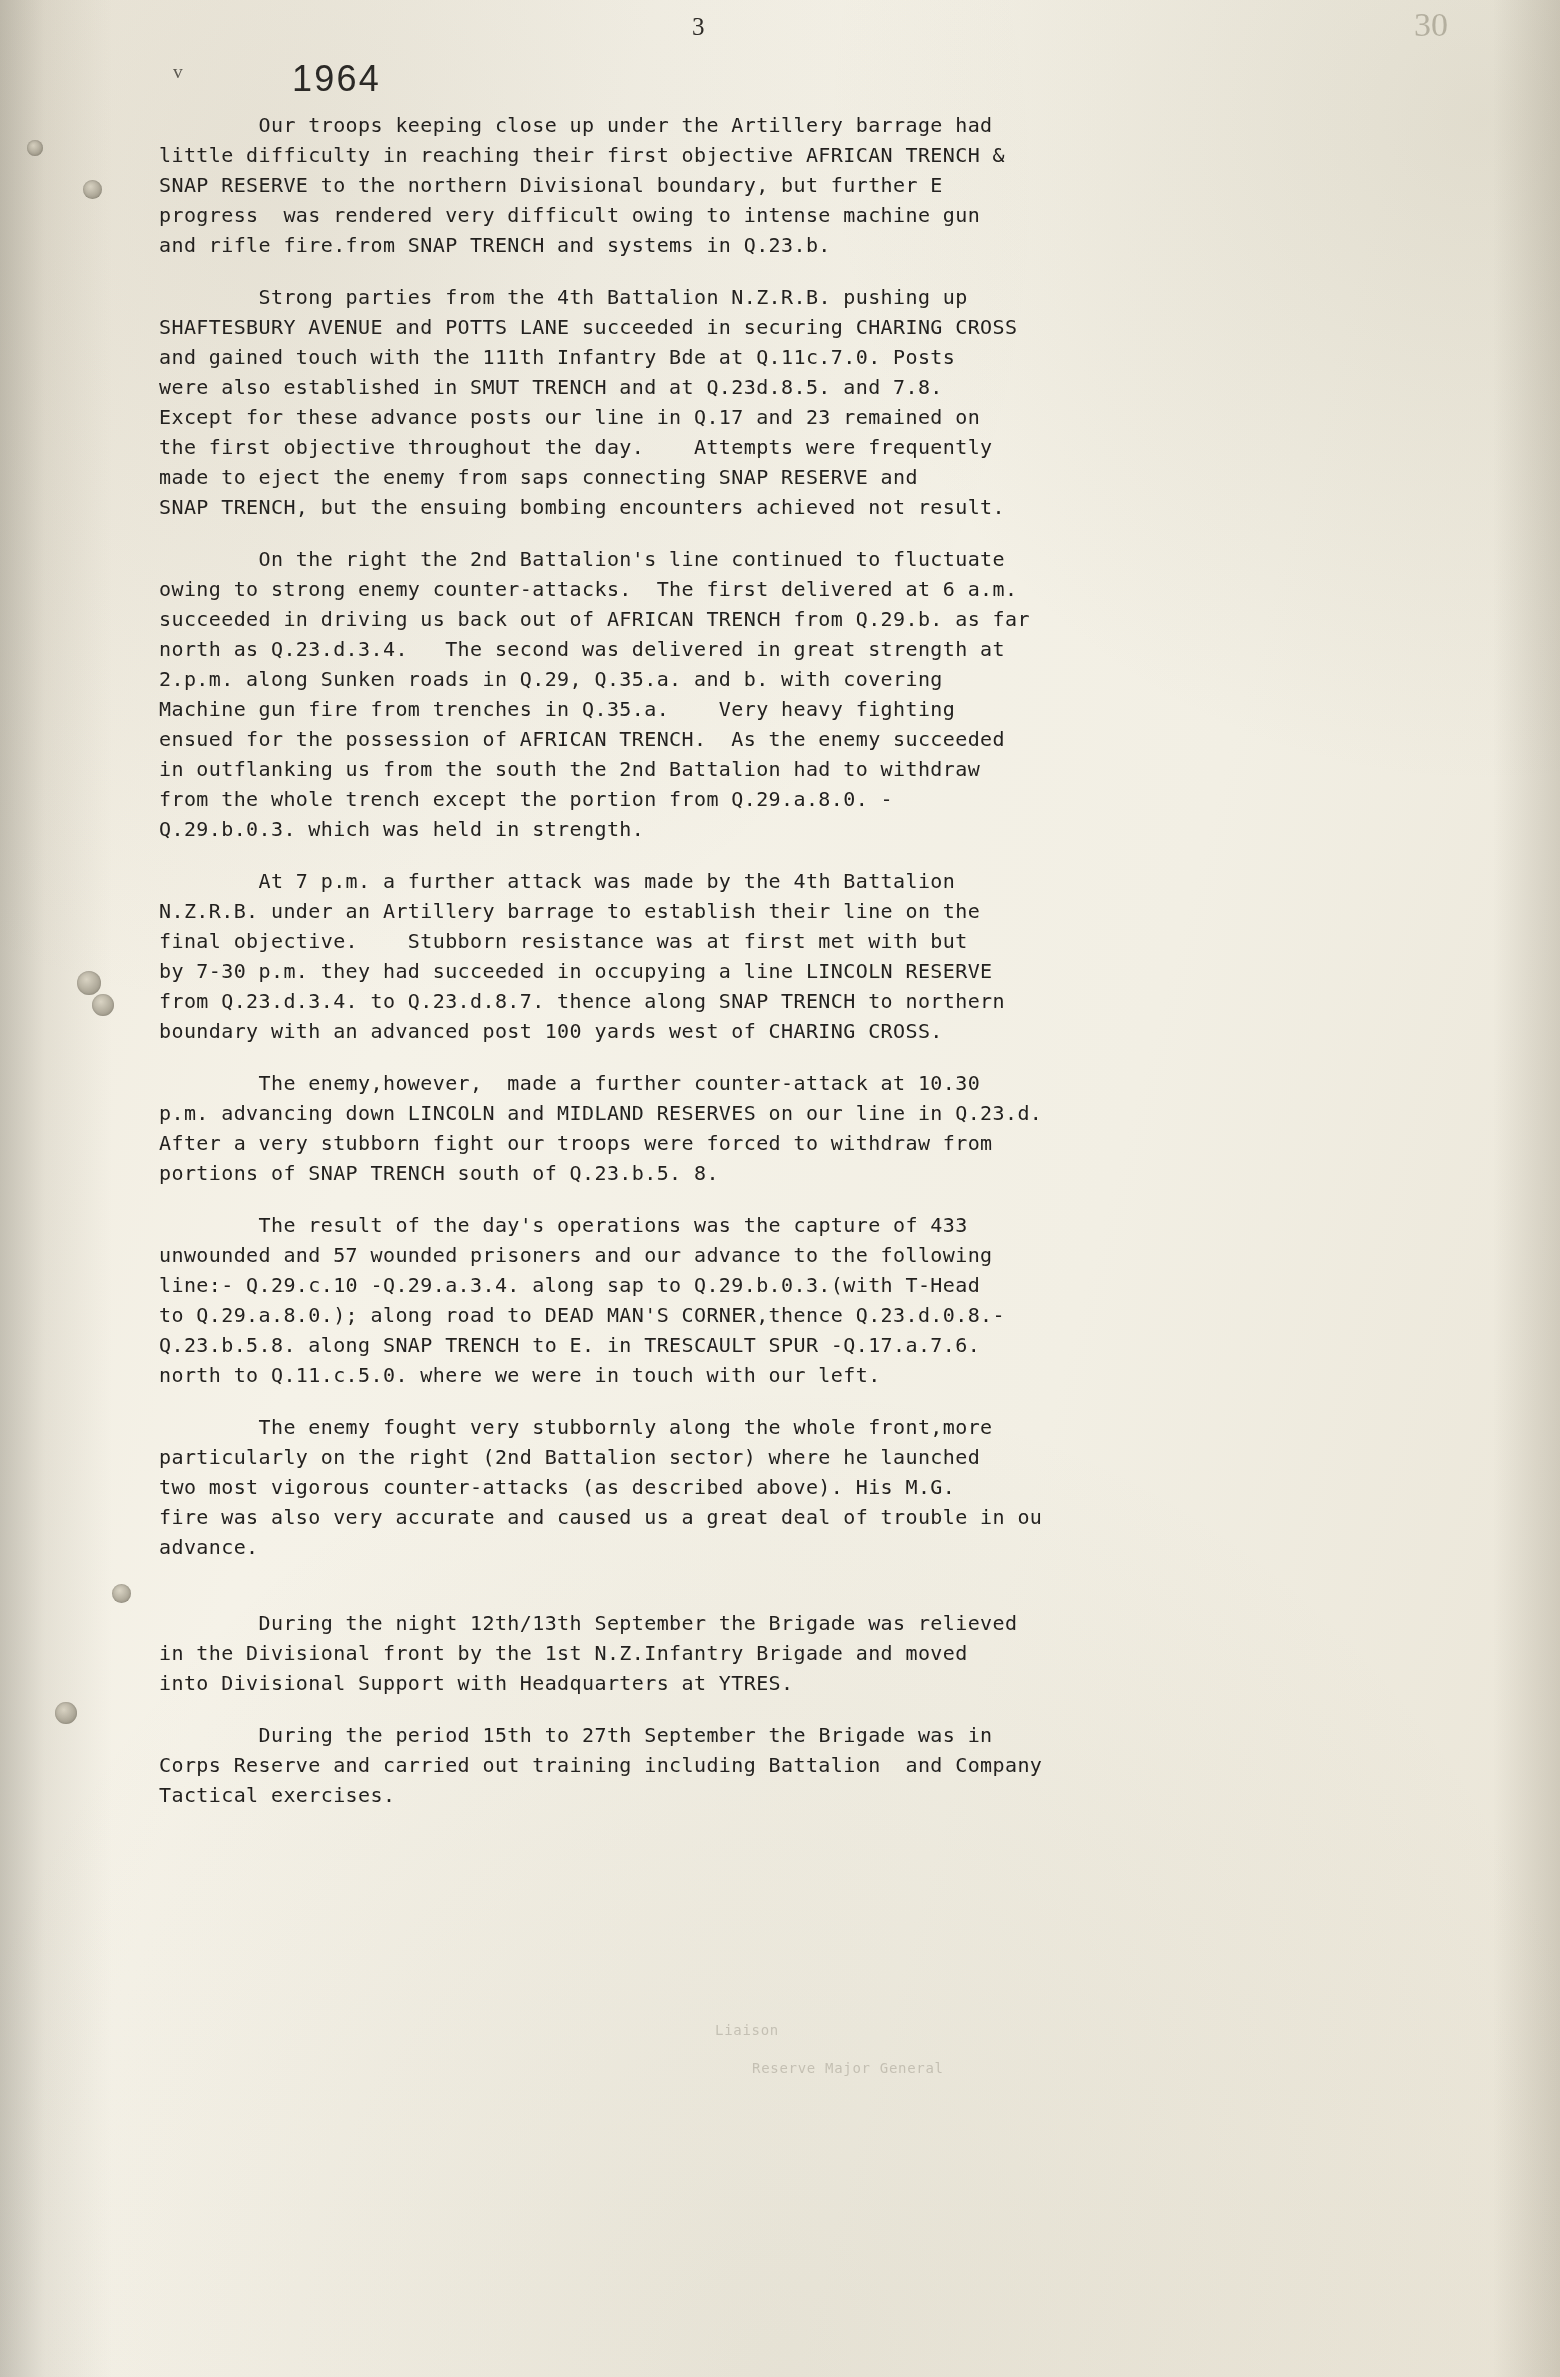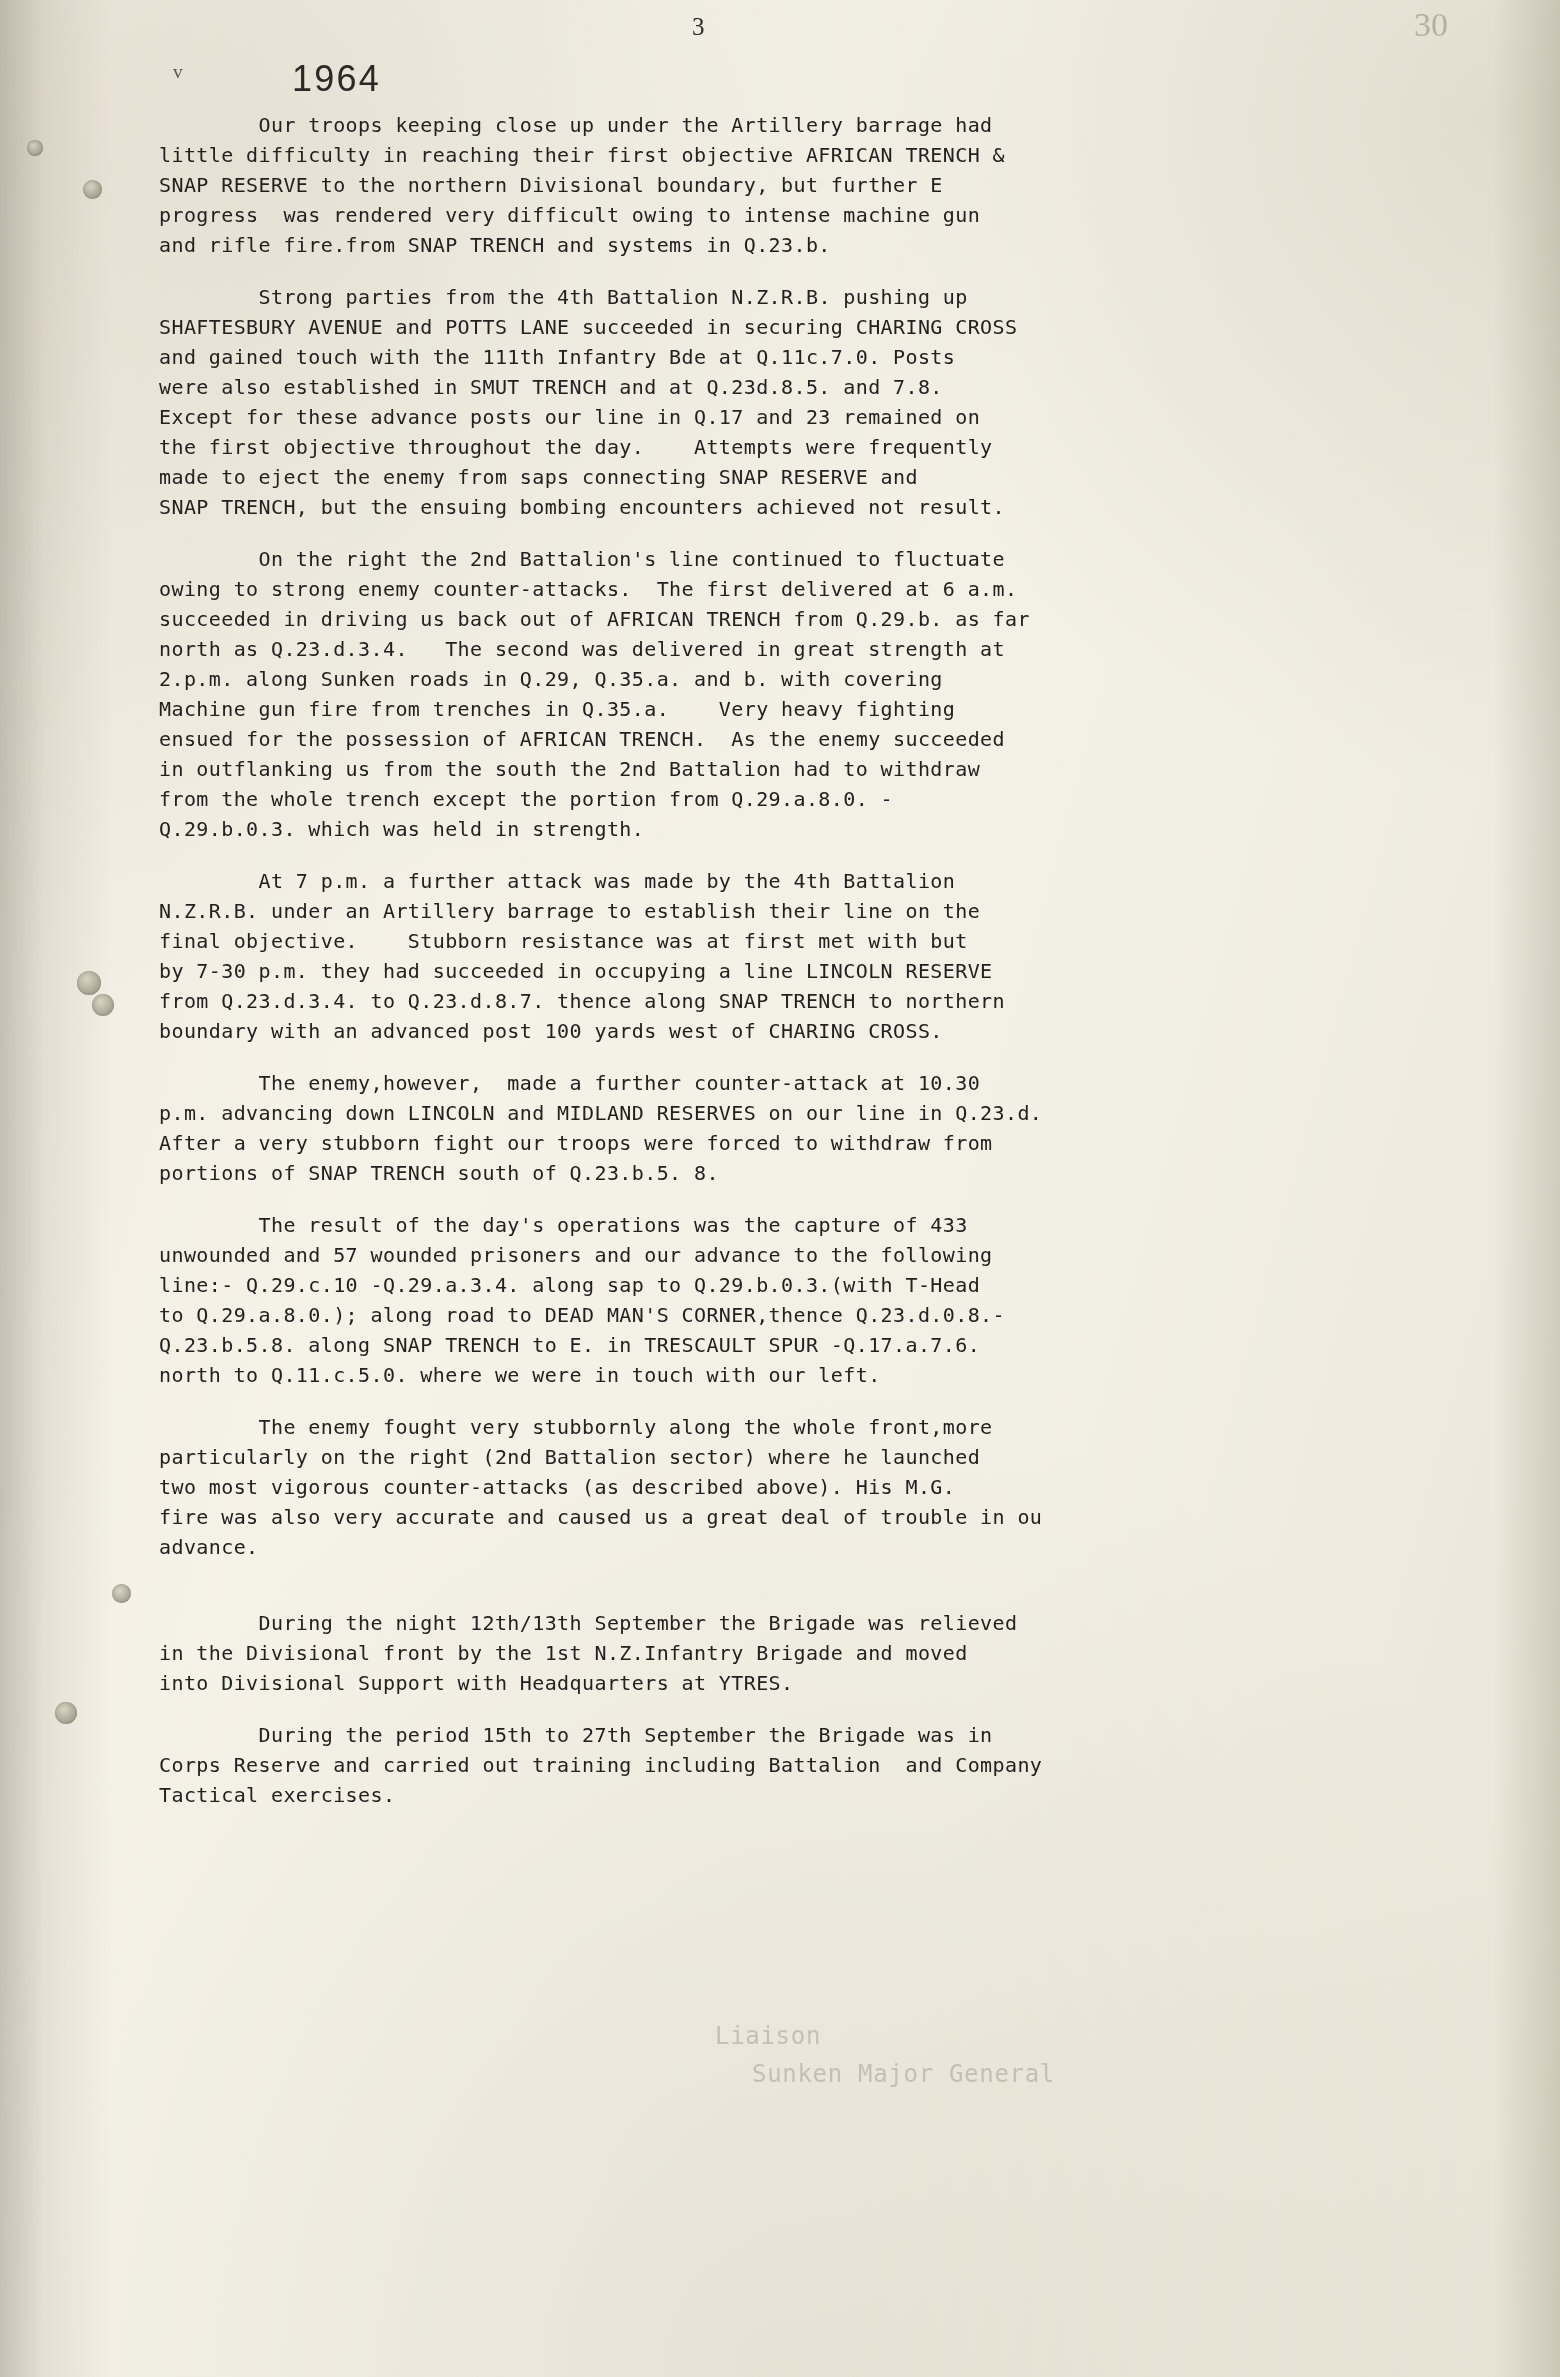--- a/index.html
+++ b/index.html
@@ -105,21 +105,21 @@
   }
   p.para.gap-big {
     margin-bottom: 46px;
     margin-top: 17px;
   }
   
   .ghost {
     position: absolute;
     font-family: "DejaVu Sans Mono", monospace;
     color: rgba(110,104,88,0.30);
-    font-size: 24px;
+    font-size: 14px;
     letter-spacing: 0.7px;
     pointer-events: none;
   }
 </style>
 </head>
 <body>
 
 <div class="page">
 
   <div class="hole" style="left:27px; top:140px; width:16.4px; height:16.4px;"></div>
@@ -127,21 +127,21 @@
   <div class="hole" style="left:77px; top:971px; width:24px; height:24px;"></div>
   <div class="hole" style="left:92px; top:994px; width:22px; height:22px;"></div>
   <div class="hole" style="left:112px; top:1584px; width:19.4px; height:19.4px;"></div>
   <div class="hole" style="left:55px; top:1702px; width:22px; height:22px;"></div>
 
   <div class="corner-num typed">30</div>
   <div class="folio-num">3</div>
   <div class="tick">v</div>
   <div class="year">1964</div>
 
-  <div class="ghost" style="left:752px; top:2060px;">Sunken Major General</div>
+  <div class="ghost" style="left:752px; top:2060px;">Reserve Major General</div>
   <div class="ghost" style="left:715px; top:2022px;">Liaison</div>
 
   <div class="body">
     <p class="typed para">        Our troops keeping close up under the Artillery barrage had
 little difficulty in reaching their first objective AFRICAN TRENCH &amp;
 SNAP RESERVE to the northern Divisional boundary, but further E
 progress  was rendered very difficult owing to intense machine gun
 and rifle fire.from SNAP TRENCH and systems in Q.23.b.</p>
     <p class="typed para">        Strong parties from the 4th Battalion N.Z.R.B. pushing up
 SHAFTESBURY AVENUE and POTTS LANE succeeded in securing CHARING CROSS

